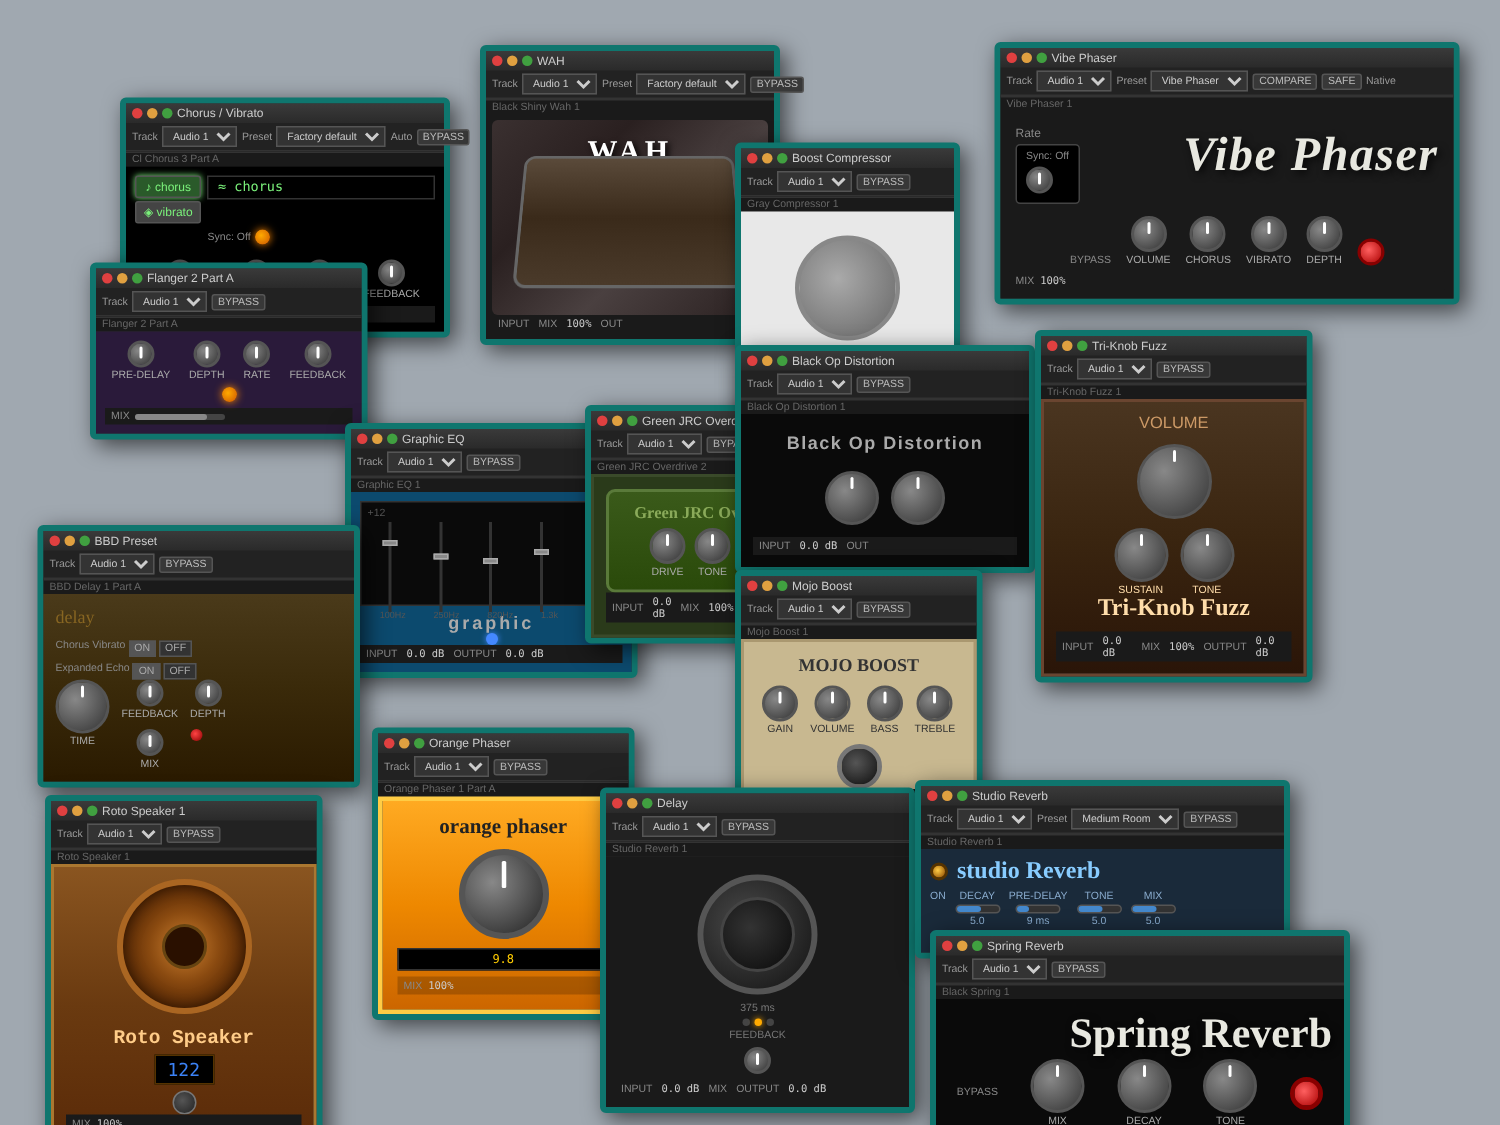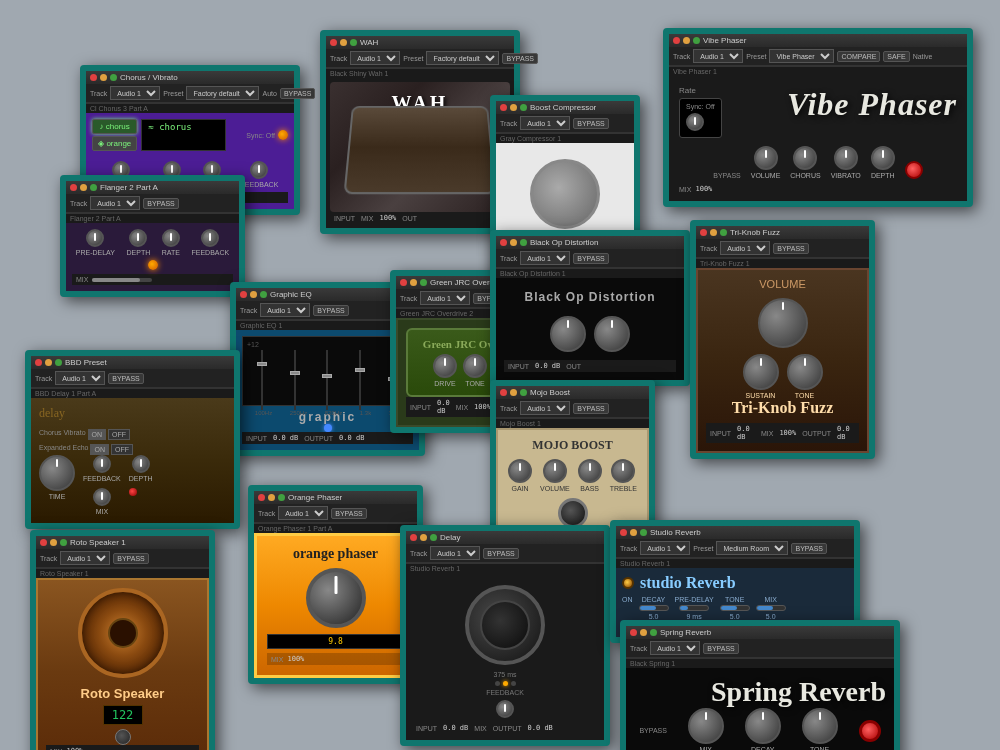--- a/index.html
+++ b/index.html
@@ -8,21 +8,21 @@
       height: 750px;
       background: #a0a8b0;
       position: relative;
       overflow: hidden;
       font-family: Arial, Helvetica, sans-serif;
     }
 
     .plugin-window {
       position: absolute;
       background: #2a2a2a;
-      border: 6px solid #0f766e;
+      border: 4px solid #0f766e;
       border-radius: 4px;
       box-shadow: 4px 4px 15px rgba(0,0,0,0.6);
     }
 
     .titlebar-label {
       color: #ccc;
       font-size: 8px;
     }
 
     
@@ -66,21 +66,21 @@
     
 
     
     .win-chorus {
       left: 80px;
       top: 65px;
       width: 220px;
     }
 
     .chorus-body {
-      background: #4c1d95;
+      background: #000000;
       padding: 6px;
     }
 
     .chorus-display {
       display: flex;
       gap: 4px;
       margin-bottom: 6px;
     }
 
     .chorus-btn-grp {
@@ -539,26 +539,26 @@
       border-radius: 50%;
       background: #2a1000;
       border: 2px solid #664411;
     }
 
     .roto-title {
       color: #ffcc88;
       font-size: 13px;
       font-weight: bold;
       text-align: center;
-      font-family: Liberation Sans, sans-serif;
+      font-family: Liberation Mono, monospace;
     }
 
     .roto-num {
       background: #000;
-      color: #22c55e;
+      color: #3b82f6;
       font-size: 12px;
       font-family: monospace;
       text-align: center;
       padding: 2px;
       border: 1px solid #553300;
       margin: 4px auto;
       width: 40px;
     }
 
     .roto-btn {
@@ -978,23 +978,23 @@
     <span>Auto</span>
     <button class="mini-btn">BYPASS</button>
   </div>
   <div class="midi-bar">
     <span>Cl Chorus 3 Part A</span>
   </div>
   <div class="chorus-body">
     <div class="chorus-display">
       <div class="chorus-btn-grp">
         <div class="chorus-btn active">♪ chorus</div>
-        <div class="chorus-btn">◈ orange</div>
-      </div>
-      <div style="flex:1; display:flex; flex-direction:row; gap:20px;">
+        <div class="chorus-btn">◈ vibrato</div>
+      </div>
+      <div style="flex:1; display:flex; flex-direction:column; gap:20px;">
         <div class="chorus-label-display">≈ chorus</div>
         <div style="display:flex; gap:3px; font-size:7px; color:#888; align-items:center;">
           <span>Sync: Off</span>
           <div class="orange-light"></div>
         </div>
       </div>
     </div>
     <div class="chorus-knobs">
       <div class="knob-group">
         <div class="knob knob-sm"></div>

